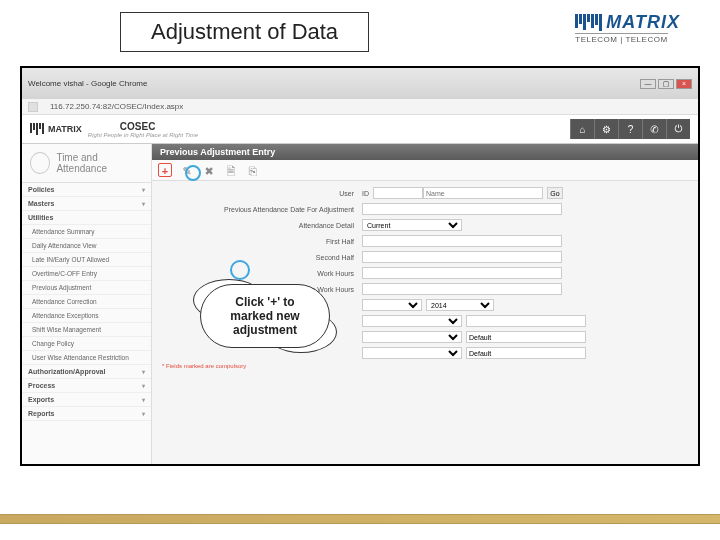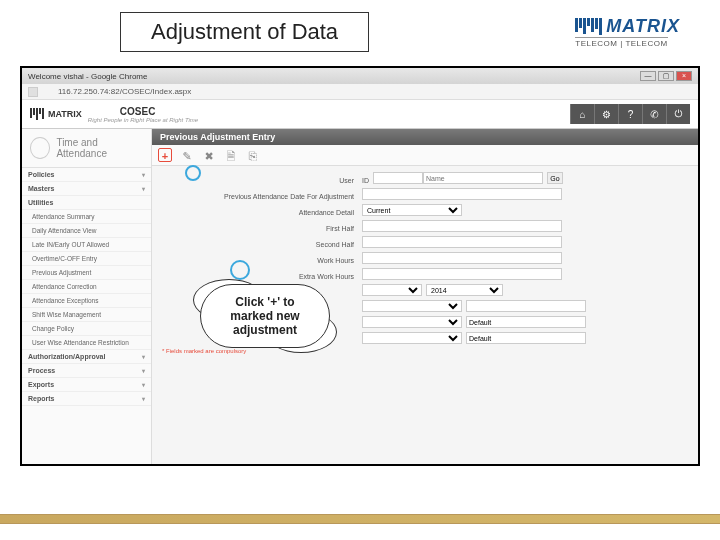--- a/index.html
+++ b/index.html
@@ -1,31 +1,31 @@
 <!DOCTYPE html>
 <html><head>
 <meta charset="utf-8">
 <style>
 * { box-sizing: border-box; margin: 0; padding: 0; }
 body { font-family: Arial, sans-serif; width: 720px; height: 540px; background: #fff; position: relative; overflow: hidden; }
-.slide-header { display: flex; align-items: center; padding: 12px 40px 8px 120px; gap: 20px; }
+.slide-header { display: flex; align-items: flex-start; padding: 12px 40px 8px 120px; gap: 20px; }
 .title-box { border: 1px solid #333; padding: 6px 30px; font-size: 22px; font-weight: 400; color: #222; }
 .matrix-logo { margin-left: auto; display: flex; flex-direction: column; align-items: flex-start; }
 .matrix-logo-row { display: flex; align-items: center; gap: 4px; }
 .matrix-bars { display: flex; gap: 1px; }
 .matrix-bar { width: 3px; background: #1a5490; }
 .matrix-text { font-size: 18px; font-weight: bold; color: #1a5490; letter-spacing: 1px; font-style: italic; }
 .matrix-sub { font-size: 8px; color: #555; letter-spacing: 0.5px; border-top: 1px solid #999; padding-top: 1px; }
 
 .browser-frame { margin: 6px 20px 0 20px; border: 2px solid #000; background: #fff; height: 400px; overflow: hidden; position: relative; }
-.titlebar { background: linear-gradient(#e8e8e8,#d4d4d4); height: 16px; font-size: 8px; color: #333; padding: 2px 6px; display: flex; align-items: center; justify-content: space-between; }
+.titlebar { background: linear-gradient(#e8e8e8,#d4d4d4); height: 31px; font-size: 8px; color: #333; padding: 2px 6px; display: flex; align-items: center; justify-content: space-between; }
 .titlebar-btns { display: flex; gap: 2px; }
 .tbtn { width: 16px; height: 10px; background: #ddd; border: 1px solid #999; font-size: 7px; text-align: center; line-height: 8px; }
 .tbtn.close { background: #d9534f; color:#fff; }
-.addrbar { background: #f4f4f4; height: 16px; font-size: 8px; color: #555; padding: 2px 6px; border-bottom: 1px solid #ddd; display:flex; align-items:center; gap:20px;}
+.addrbar { background: #f4f4f4; height: 16px; font-size: 8px; color: #555; padding: 2px 6px; border-bottom: 1px solid #ddd; display:flex; align-items:center; gap:12px;}
 .addr-icon { width:10px; height:10px; background:#e0e0e0; border:1px solid #ccc;}
 
 .app-header { background: #fff; padding: 4px 8px; display: flex; align-items: center; border-bottom: 1px solid #ccc; }
 .app-logo { display:flex; align-items:center; gap:4px; }
 .app-logo-bars { display:flex; gap:1px;}
 .app-logo-bar { width:2px; background:#333;}
 .app-brand { font-size:9px; font-weight:bold; color:#333;}
 .app-title-col { margin-left:6px; }
 .app-title { font-size:10px; font-weight:bold; color:#333;padding-left:32px;}
 .app-tagline { font-size:6px; color:#999; font-style:italic;}
@@ -42,21 +42,21 @@
 .nav-item.sub { padding-left:10px; font-size:6.5px; color:#666;}
 .nav-chev { font-size:6px; color:#999;}
 
 .content { flex:1; background:#f5f5f5; display:flex; flex-direction:column;}
 .content-header { background: linear-gradient(#7a7a7a,#5a5a5a); color:#fff; font-size:9px; padding:3px 8px;font-weight:bold;}
 .toolbar { background:#fafafa; padding:3px 6px; display:flex; gap:8px; border-bottom:1px solid #ddd;}
 .tool-btn { width:14px; height:14px; color:#888; font-size:11px; text-align:center; line-height:14px; border:1px solid transparent;}
 .tool-btn.plus { color:#e74c3c; border:1px solid #e74c3c; border-radius:2px; font-weight:bold;}
 
 .form-area { padding:6px 10px; }
-.form-row { display:flex; align-items:flex-end; margin-bottom:4px; font-size:7px; color:#555;}
+.form-row { display:flex; align-items:center; margin-bottom:4px; font-size:7px; color:#555;}
 .form-label { width: 200px; text-align:right; padding-right:8px;}
 .form-input { flex:0 0 auto; width:120px; height:12px; background:#fff; border:1px solid #ccc; font-size:7px; padding:0 2px;}
 .form-input.wide { width:200px;}
 .form-input.small { width:50px;}
 .form-select { width:100px; height:12px; background:#fff; border:1px solid #ccc; font-size:7px;}
 .go-btn { width:16px; height:12px; background:#eee; border:1px solid #ccc; font-size:7px; margin-left:4px;}
 
 .callout { position:absolute; top:284px; left:200px; z-index:10;}
 .cloud { background:#fff; border:1.5px solid #333; border-radius:50px; padding:10px 16px; font-size:12px; font-weight:bold; color:#222; text-align:center; position:relative; width:130px;}
 .cloud::before, .cloud::after { content:''; position:absolute; border:1.5px solid #333; border-radius:50%; background:#fff;}
@@ -211,21 +211,21 @@
           <div class="form-label">Work Hours</div>
           <input class="form-input wide" style="">
         </div>
         <div class="form-row">
           <div class="form-label">Extra Work Hours</div>
           <input class="form-input wide" style="">
         </div>
         <div class="form-row">
           <div class="form-label"></div>
           <select class="form-select" style="width:60px"><option></option></select>
-          <select class="form-select" style="width:77px; margin-left:4px;"><option>2014</option></select>
+          <select class="form-select" style="width:68px; margin-left:4px;"><option>2014</option></select>
         </div>
         <div class="form-row">
           <div class="form-label"></div>
           <select class="form-select"><option></option></select>
           <input class="form-input" style="margin-left: 4px;">
         </div>
         <div class="form-row">
           <div class="form-label"></div>
           <select class="form-select"><option></option></select>
           <input class="form-input" style="margin-left: 4px;" value="Default">

